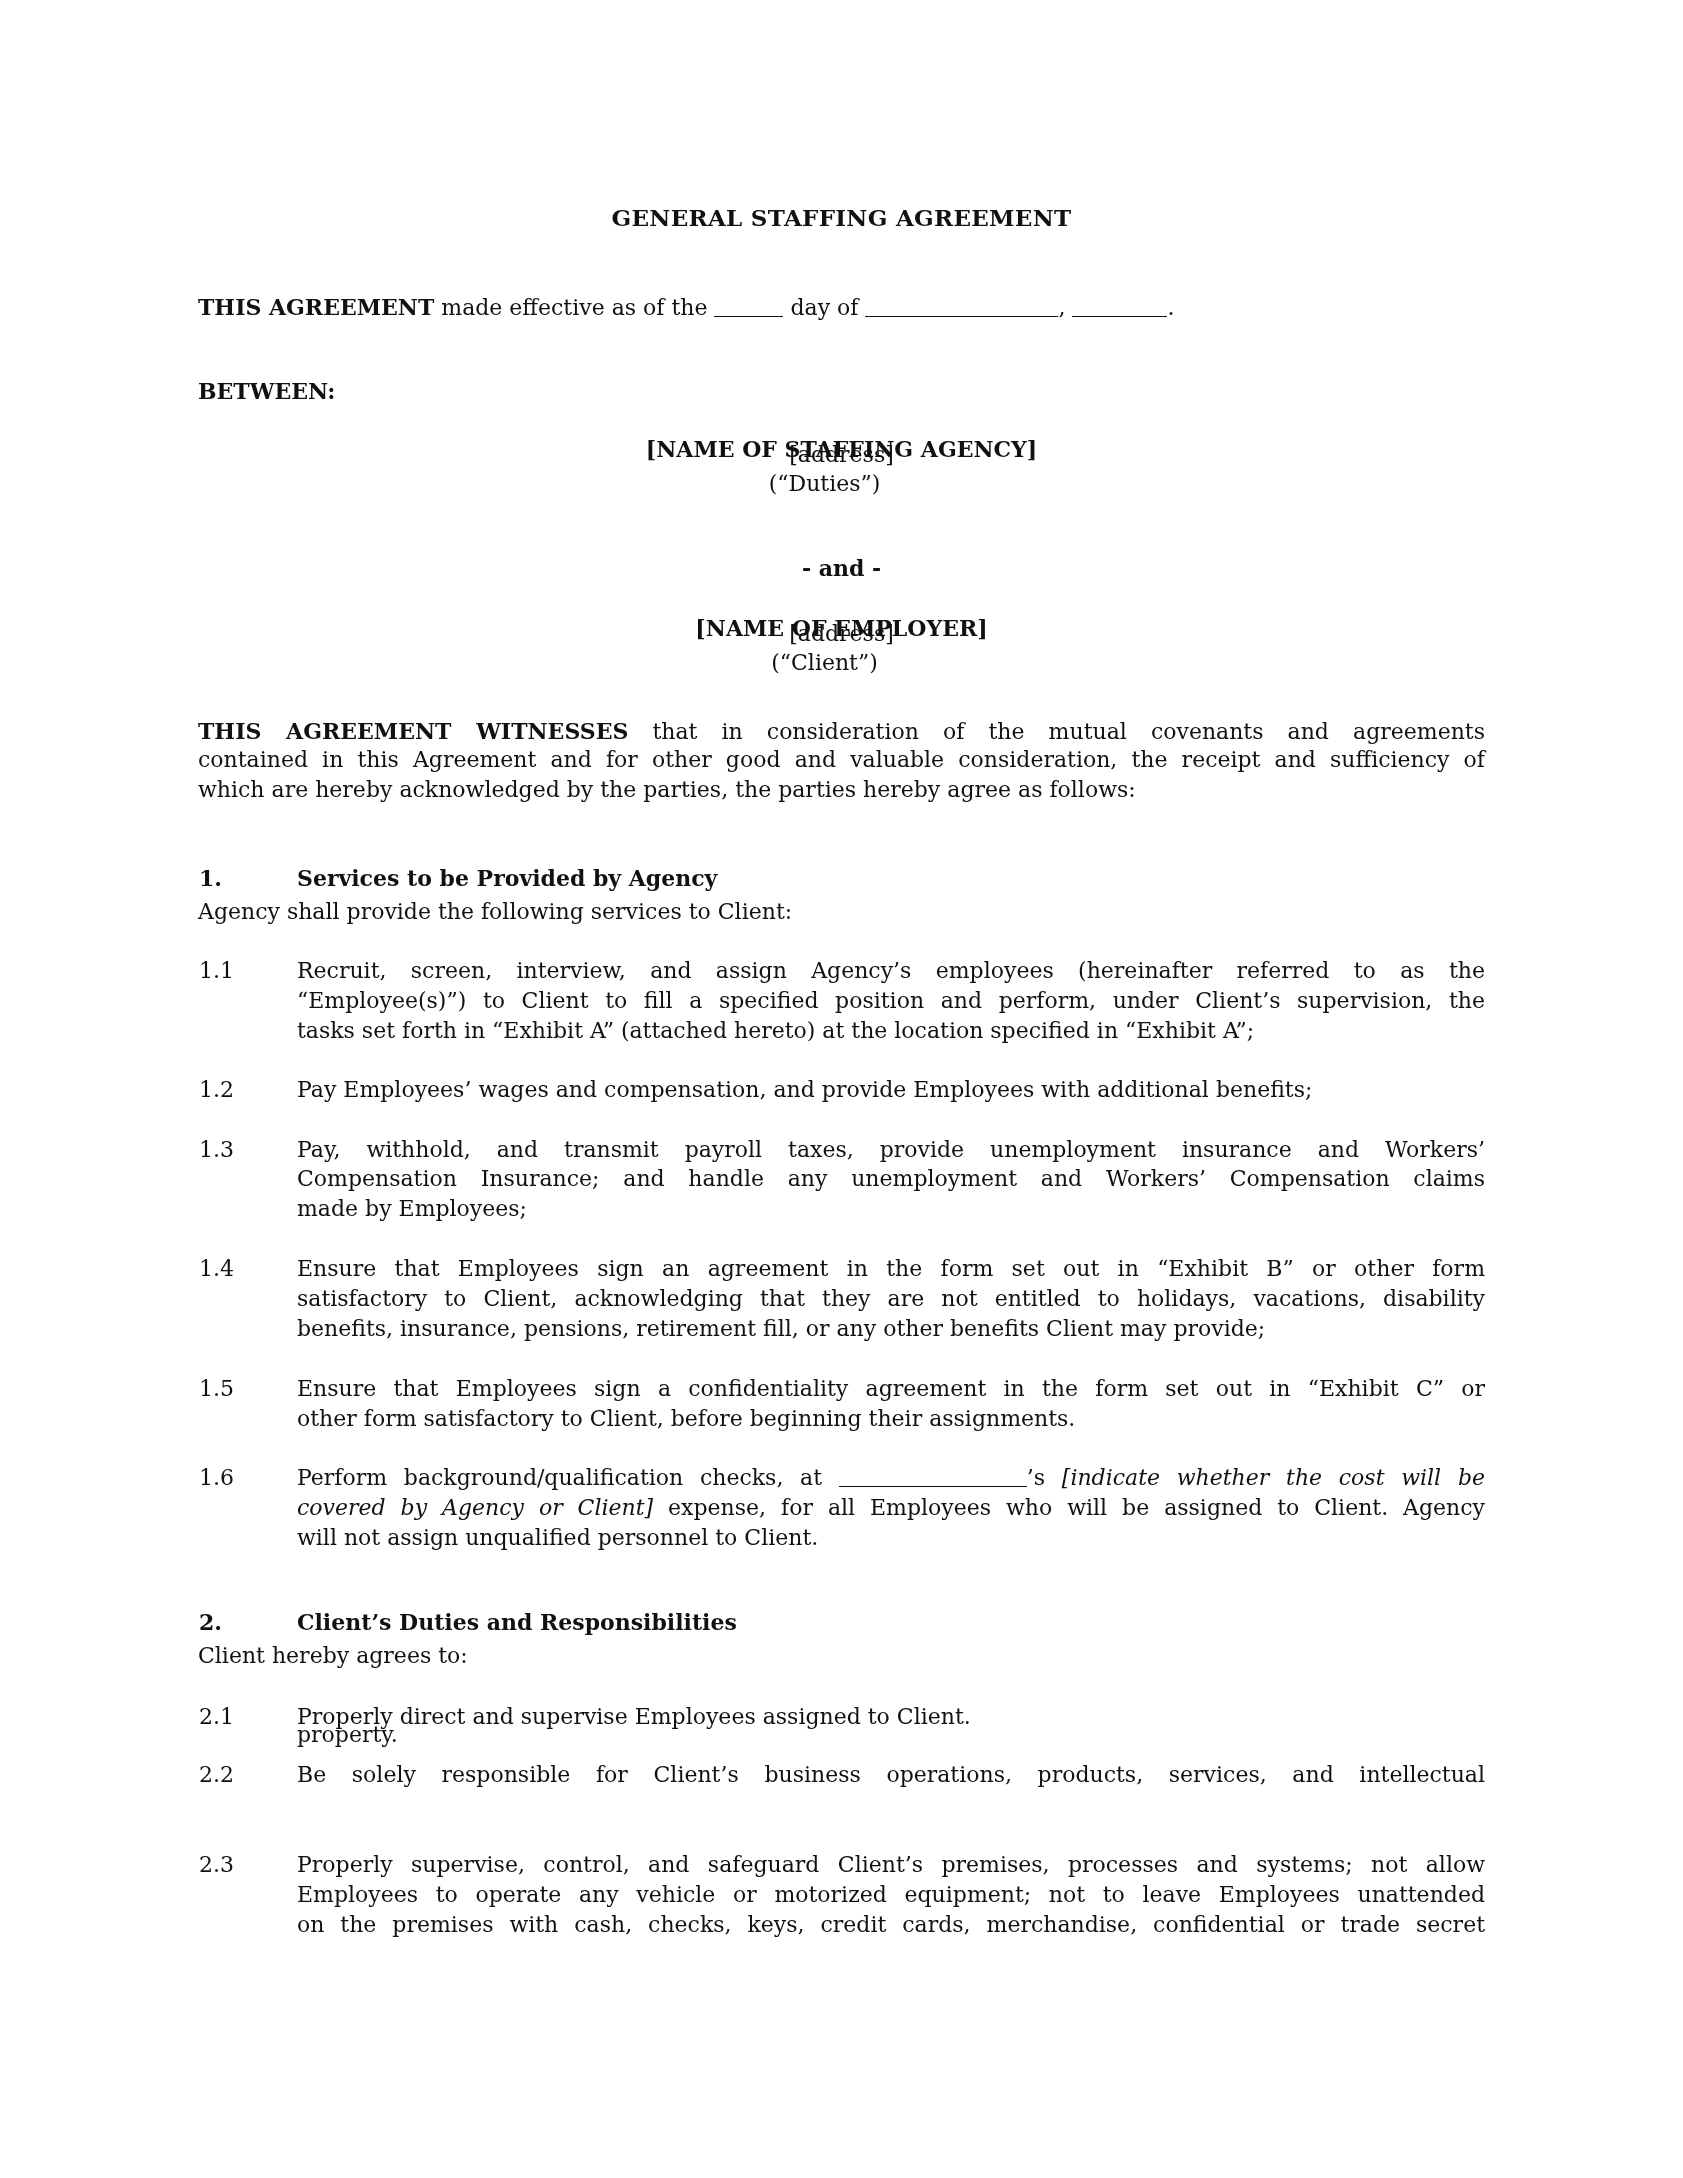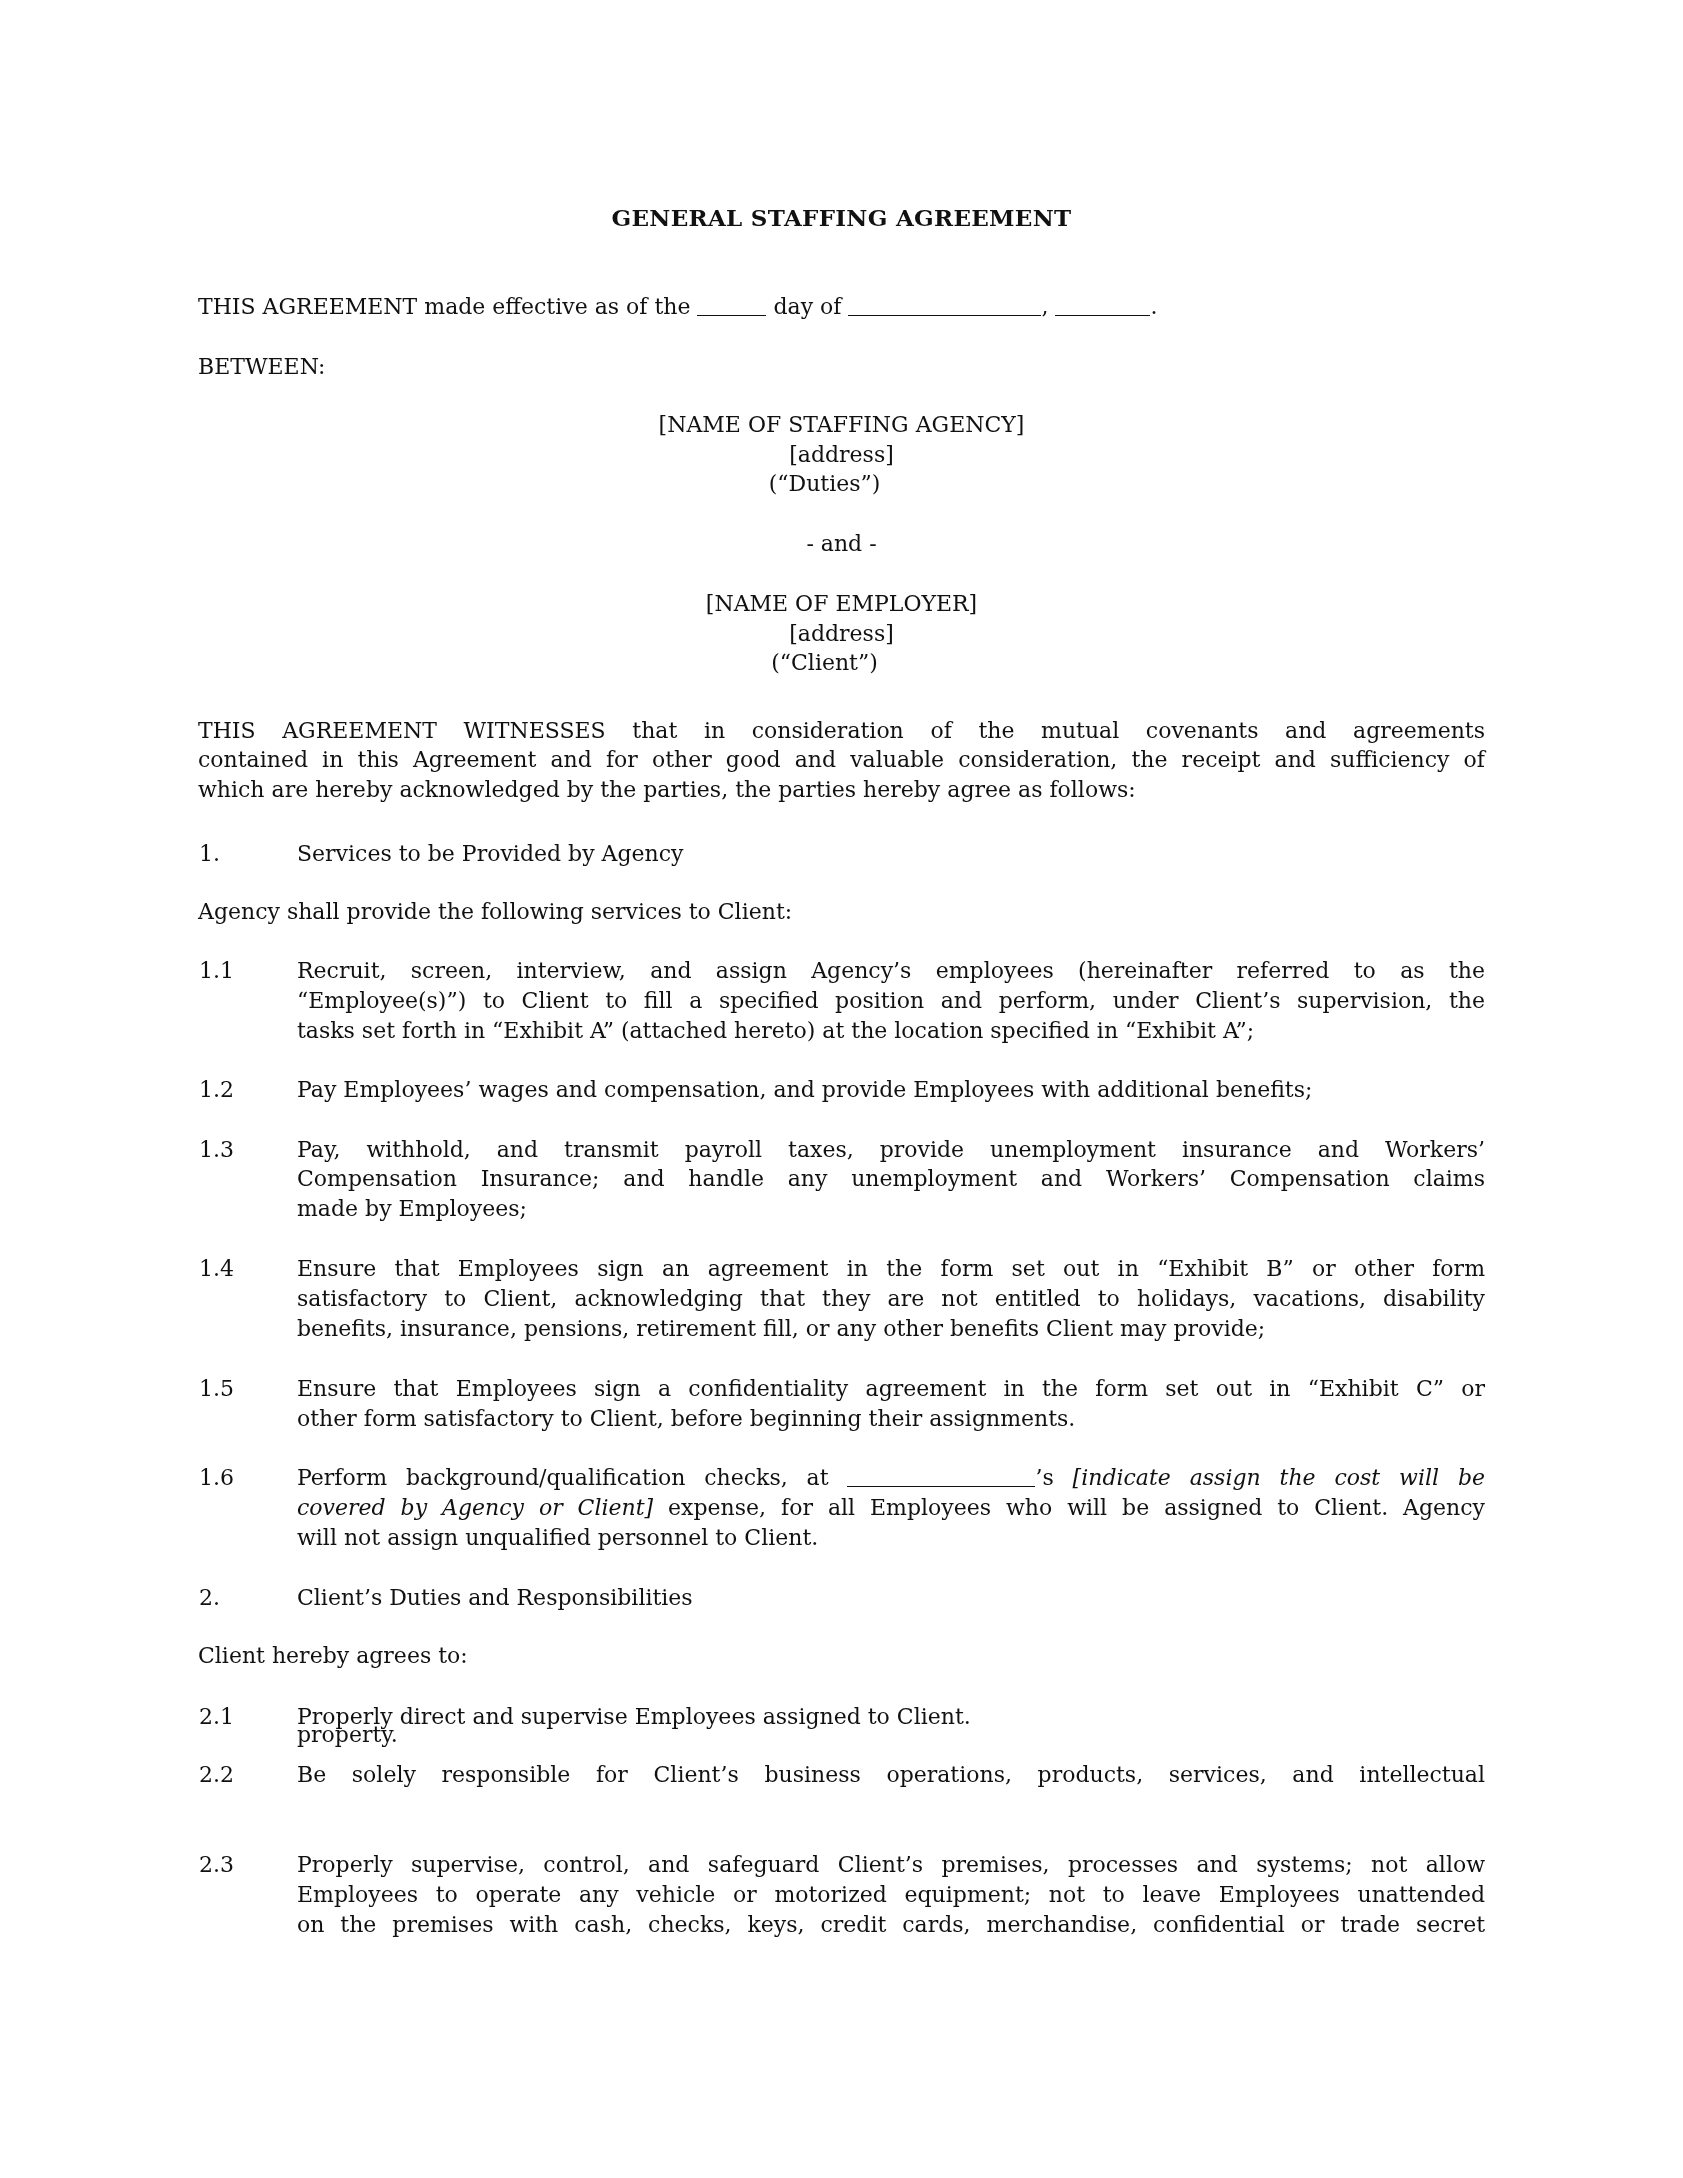--- a/index.html
+++ b/index.html
@@ -5,21 +5,21 @@
   html, body { margin: 0; padding: 0; background: #ffffff; }
   body { width: 1683px; height: 2178px; position: relative; overflow: hidden;
          font-family: "DejaVu Serif", "Liberation Serif", serif; color: #111111; }
   .page { position: absolute; left: 0; top: 0; width: 1683px; height: 2178px; background: #ffffff; }
   .ln { position: absolute; font-size: 22px; line-height: 30px; white-space: nowrap; }
   .full { left: 198px; width: 1287px; }
   .ind { left: 297px; width: 1188px; }
   .just { text-align: justify; text-align-last: justify; }
   .num { left: 199px; width: 79px; }
   .center { left: 198px; width: 1287px; text-align: center; }
-  .b { font-weight: normal; }
+  .b { font-weight: bold; margin-top: 24px; }
   .i { font-style: italic; }
   .title { font-weight: bold; font-size: 23px; letter-spacing: 0.3px; }
   .blank { display: inline-block; border-bottom: 1.5px solid #111; height: 22px; vertical-align: baseline; margin-bottom: -2px; }
   .shift { padding-right: 34px; box-sizing: border-box; }
   .ln span { white-space: pre; }
 </style>
 </head>
 <body>
 
 <div class="page">
@@ -69,21 +69,21 @@
     <div class="ln num" style="top:1254px;">1.4</div>
     <div class="ln ind just" style="top:1254px;">Ensure that Employees sign an agreement in the form set out in “Exhibit B” or other form</div>
     <div class="ln ind just" style="top:1284px;">satisfactory to Client, acknowledging that they are not entitled to holidays, vacations, disability</div>
     <div class="ln ind" style="top:1314px;">benefits, insurance, pensions, retirement fill, or any other benefits Client may provide;</div>
 
     <div class="ln num" style="top:1374px;">1.5</div>
     <div class="ln ind just" style="top:1374px;">Ensure that Employees sign a confidentiality agreement in the form set out in “Exhibit C” or</div>
     <div class="ln ind" style="top:1404px;">other form satisfactory to Client, before beginning their assignments.</div>
 
     <div class="ln num" style="top:1463px;">1.6</div>
-    <div class="ln ind just" style="top:1463px;"><span>Perform background/qualification checks, at </span><span class="blank" style="width:188px;"></span><span>’s </span><span class="i">[indicate assign the cost will be</span></div>
+    <div class="ln ind just" style="top:1463px;"><span>Perform background/qualification checks, at </span><span class="blank" style="width:188px;"></span><span>’s </span><span class="i">[indicate whether the cost will be</span></div>
     <div class="ln ind just" style="top:1493px;"><span class="i">covered by Agency or Client]</span><span> expense, for all Employees who will be assigned to Client. Agency</span></div>
     <div class="ln ind" style="top:1523px;">will not assign unqualified personnel to Client.</div>
   </div>
 
   <div>
     <div class="ln num b" style="top:1583px;">2.</div>
     <div class="ln ind b" style="top:1583px;">Client’s Duties and Responsibilities</div>
     <div class="ln full" style="top:1641px;">Client hereby agrees to:</div>
 
     <div class="ln num" style="top:1702px;">2.1</div>

